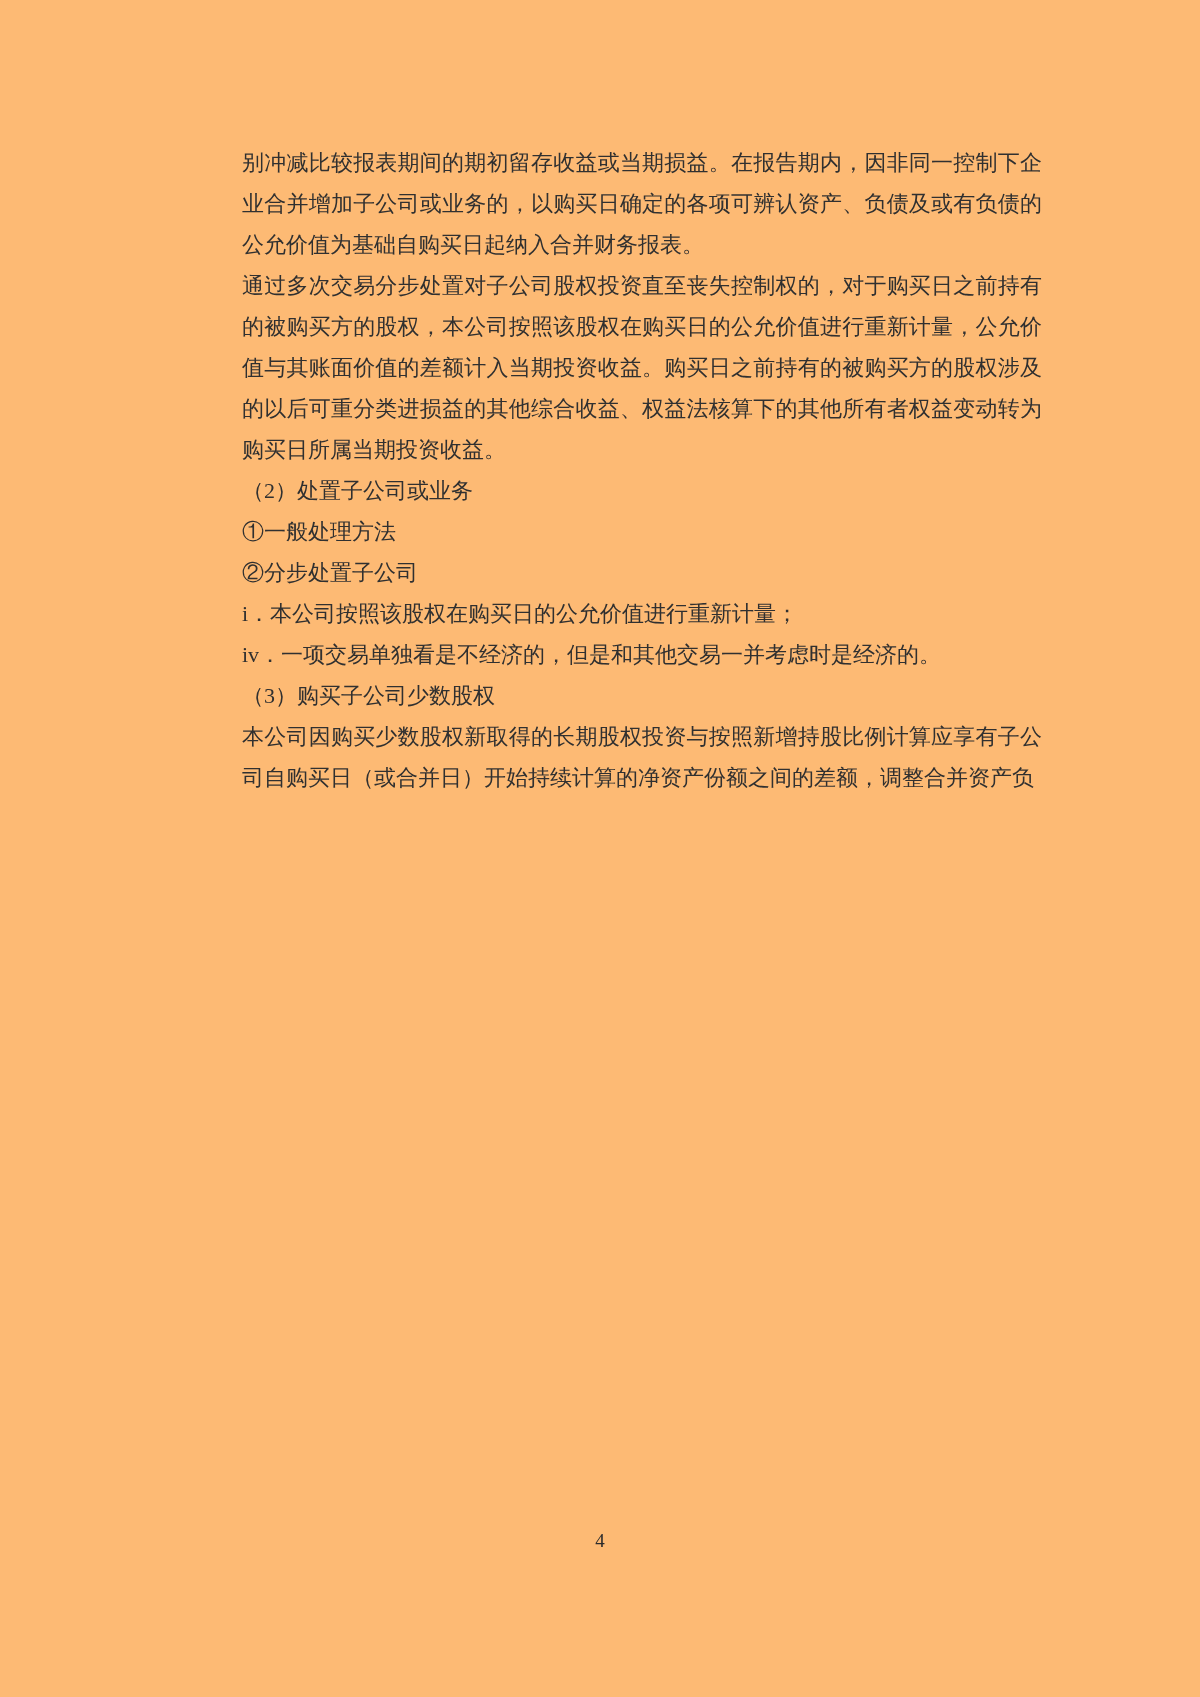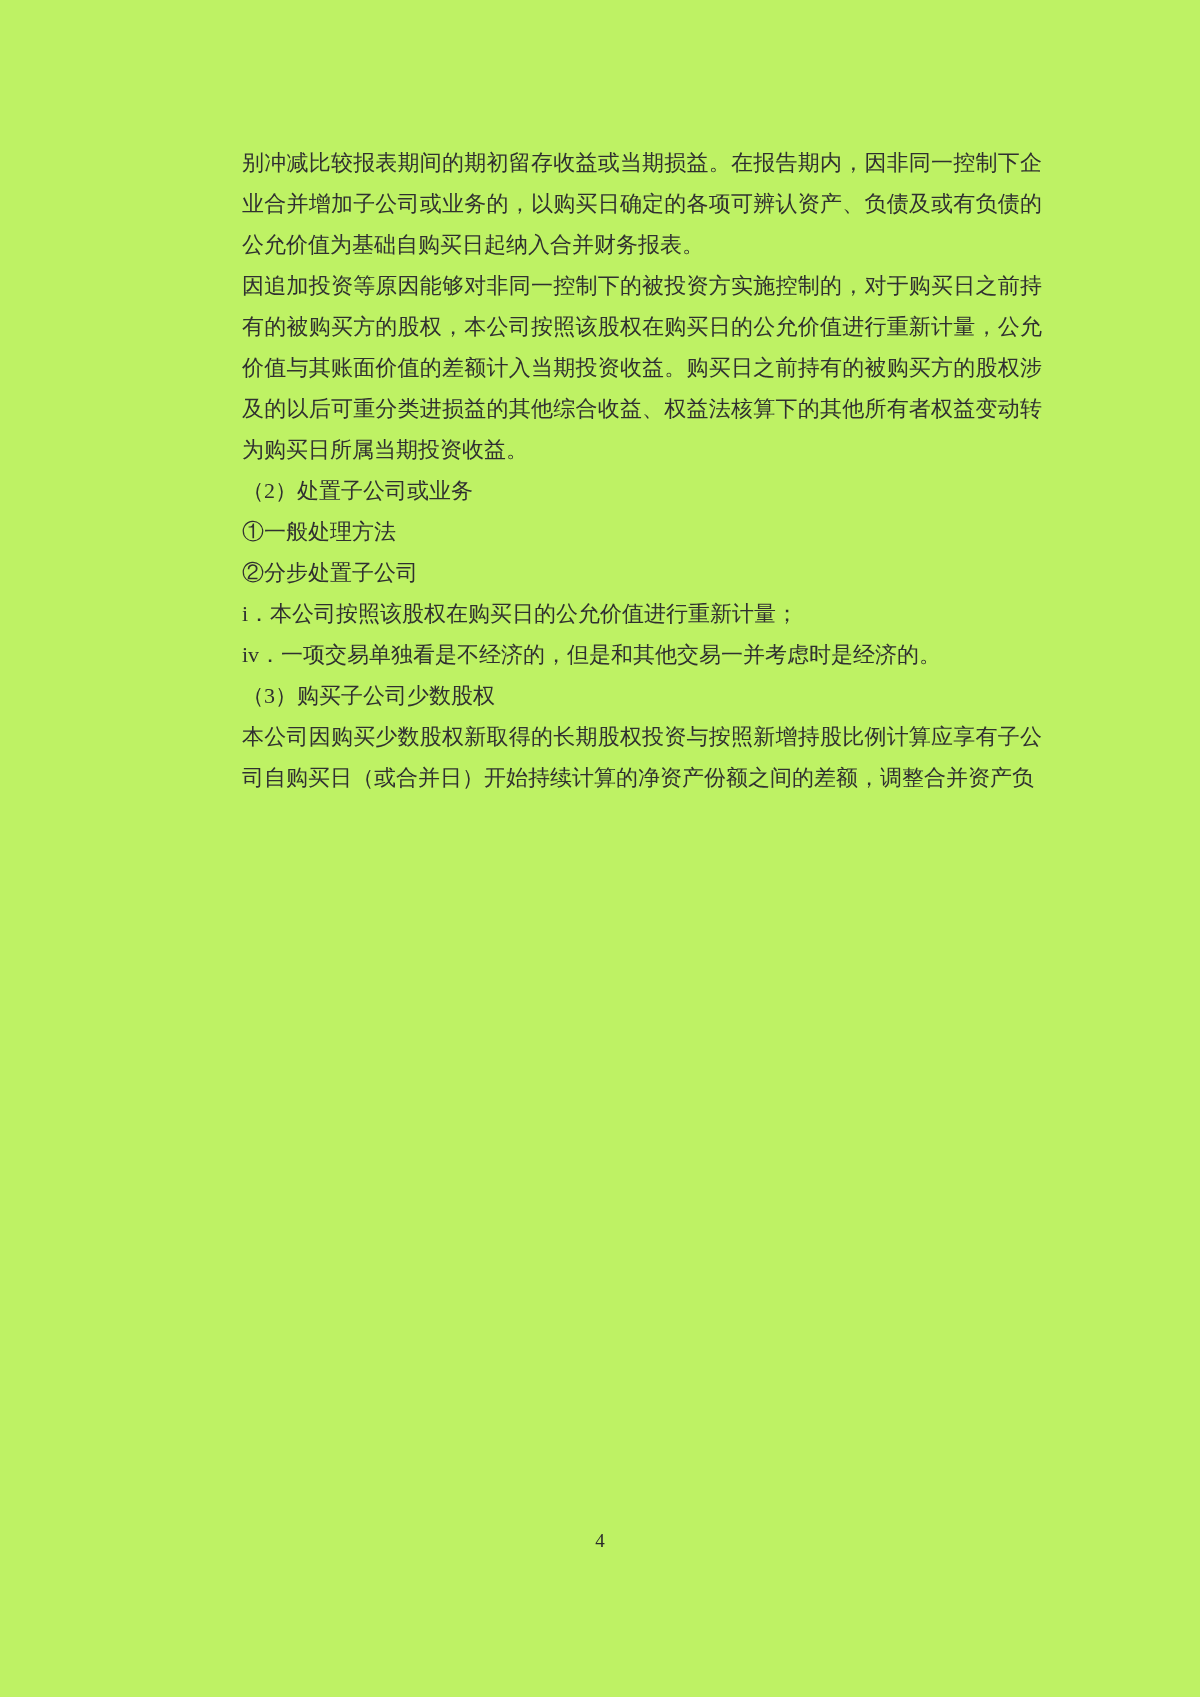--- a/index.html
+++ b/index.html
@@ -11,21 +11,21 @@
     height: 1697px;
     background: #ffffff;
     position: relative;
     font-family: "Liberation Serif", "DejaVu Serif", serif;
     color: #303030;
     overflow: hidden;
   }
   .page {
     position: absolute;
     inset: 0;
-    background: #bef264;
+    background: #fdba74;
   }
   .textblock {
     position: absolute;
     left: 242px;
     top: 142px;
     width: 800px;
   }
   .textblock p {
     margin: 0;
     padding: 0;
@@ -45,21 +45,21 @@
     color: #2b2b2b;
   }
 </style>
 </head>
 <body>
 
 <div class="page">
   <div class="textblock">
 
   <p>别冲减比较报表期间的期初留存收益或当期损益。在报告期内，因非同一控制下企业合并增加子公司或业务的，以购买日确定的各项可辨认资产、负债及或有负债的公允价值为基础自购买日起纳入合并财务报表。</p>
-      <p>因追加投资等原因能够对非同一控制下的被投资方实施控制的，对于购买日之前持有的被购买方的股权，本公司按照该股权在购买日的公允价值进行重新计量，公允价值与其账面价值的差额计入当期投资收益。购买日之前持有的被购买方的股权涉及的以后可重分类进损益的其他综合收益、权益法核算下的其他所有者权益变动转为购买日所属当期投资收益。</p>
+      <p>通过多次交易分步处置对子公司股权投资直至丧失控制权的，对于购买日之前持有的被购买方的股权，本公司按照该股权在购买日的公允价值进行重新计量，公允价值与其账面价值的差额计入当期投资收益。购买日之前持有的被购买方的股权涉及的以后可重分类进损益的其他综合收益、权益法核算下的其他所有者权益变动转为购买日所属当期投资收益。</p>
       <p>（2）处置子公司或业务</p>
       <p>①一般处理方法</p>
       <p>②分步处置子公司</p>
       <p>i．本公司按照该股权在购买日的公允价值进行重新计量；</p>
       <p>iv．一项交易单独看是不经济的，但是和其他交易一并考虑时是经济的。</p>
       <p>（3）购买子公司少数股权</p>
       <p>本公司因购买少数股权新取得的长期股权投资与按照新增持股比例计算应享有子公司自购买日（或合并日）开始持续计算的净资产份额之间的差额，调整合并资产负</p>
     </div>
   <div class="page-number">4</div>
 </div>

